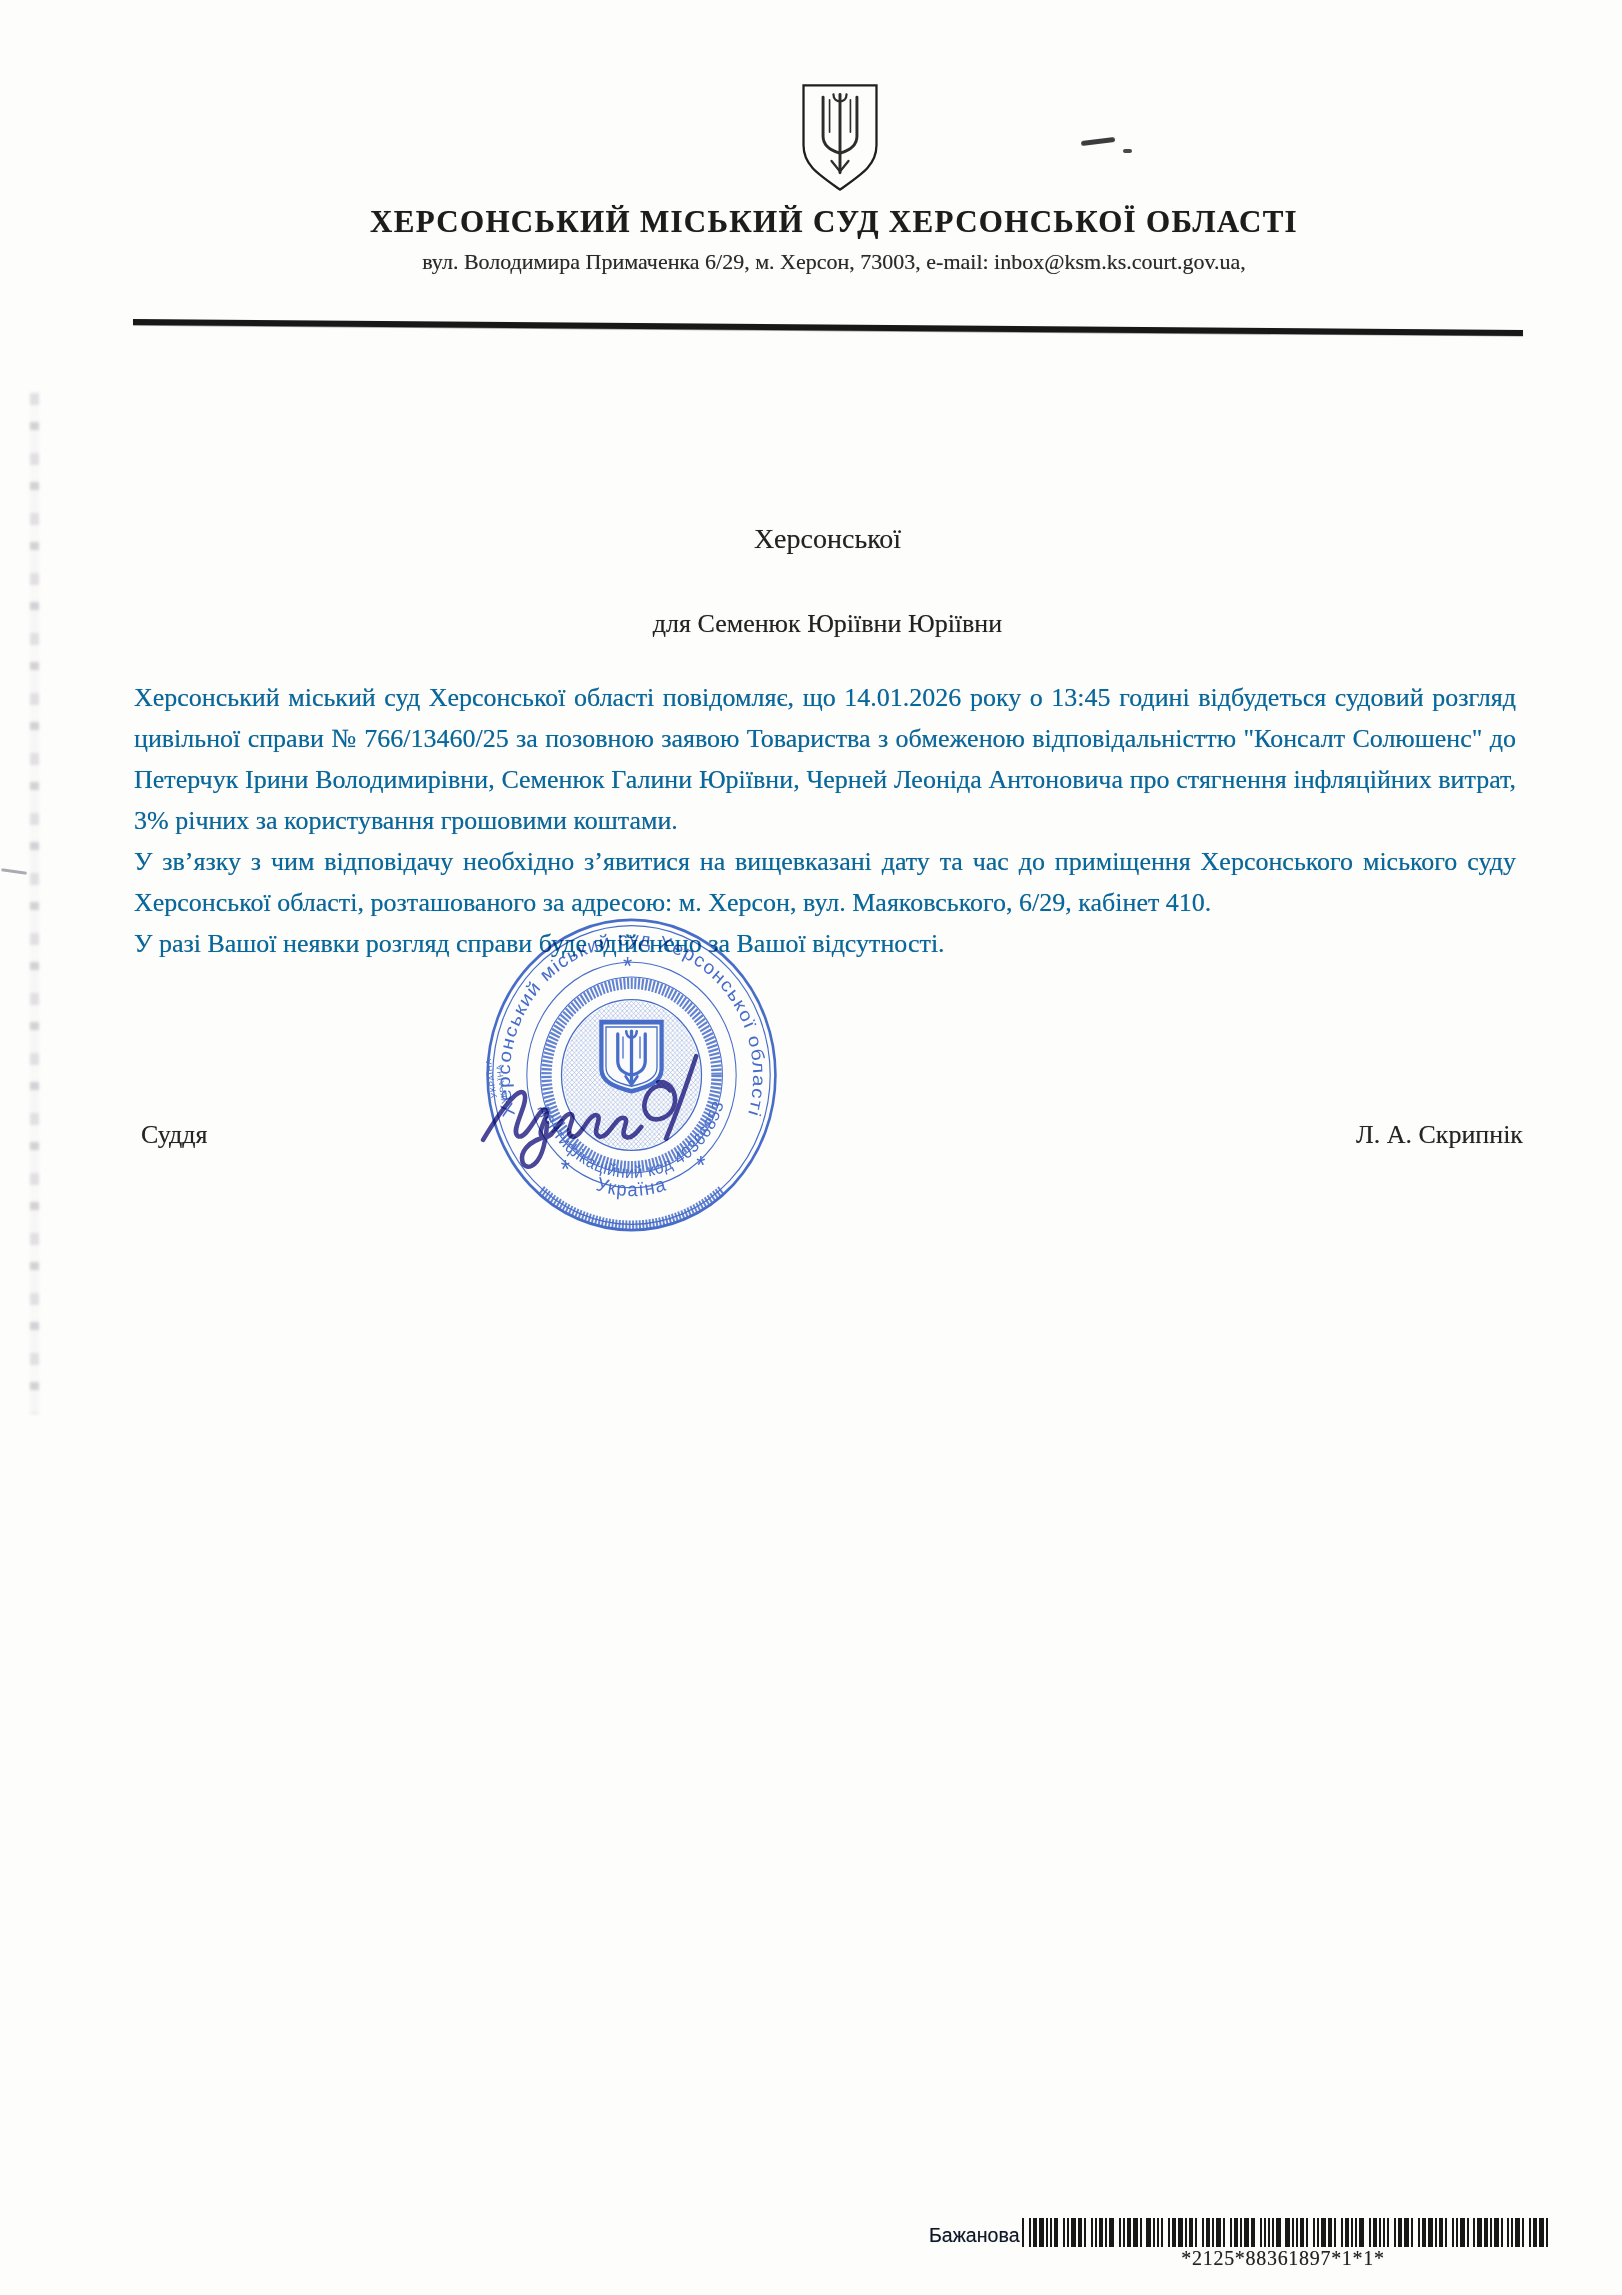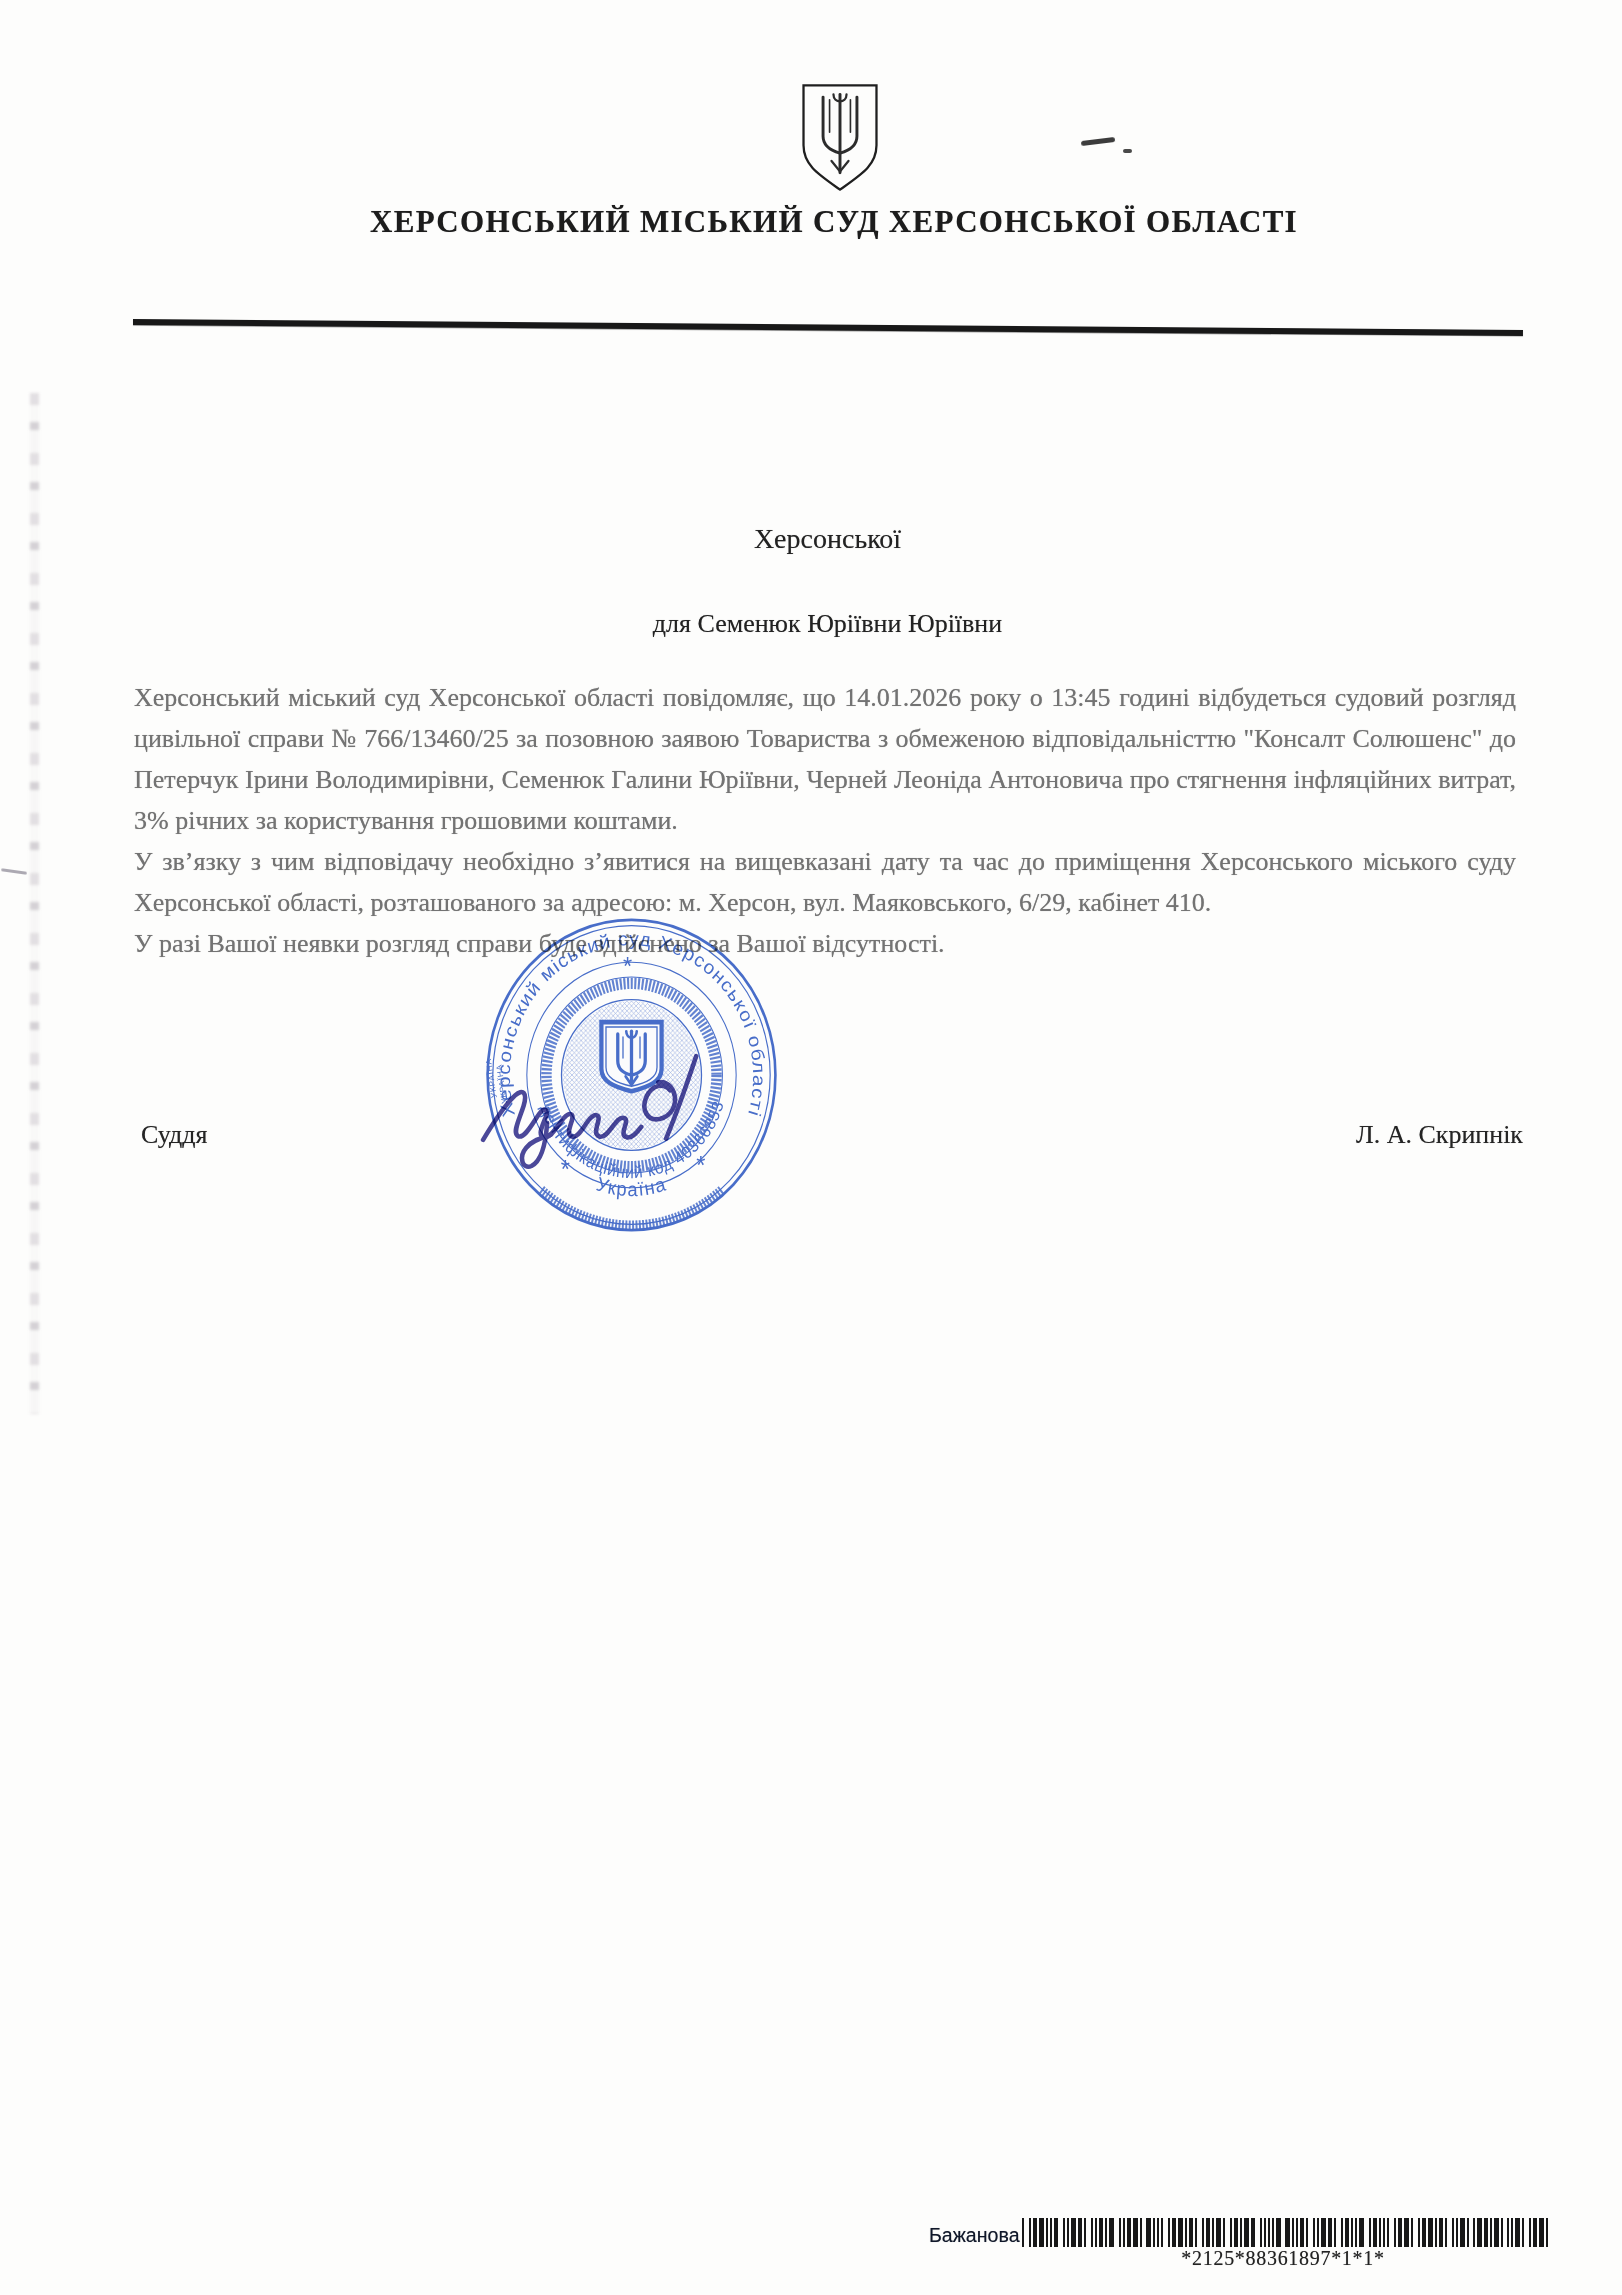--- a/index.html
+++ b/index.html
@@ -26,21 +26,21 @@
   }
 
   
   .ref-block{ position:absolute; left:141px; top:361px; font-size:25px; line-height:39px; color:#262626; }
 
   
   .doc-title{ position:absolute; left:134px; top:523px; width:1387px; text-align:center; font-size:28px; color:#222; }
   .addressee{ position:absolute; left:134px; top:609px; width:1387px; text-align:center; font-size:26px; color:#222; }
 
   
-  .body-text{ position:absolute; left:134px; top:677px; width:1382px; font-size:26px; line-height:41px; text-align:justify; color:#737373; }
+  .body-text{ position:absolute; left:134px; top:677px; width:1382px; font-size:26px; line-height:41px; text-align:justify; color:#0369a1; }
   .body-text p{ margin:0; }
 
   
   .judge-row{ position:absolute; left:141px; top:1120px; width:1382px; display:flex; justify-content:space-between; font-size:26px; color:#242424; }
 
   
   .stamp-svg{
     position:absolute; left:483px; top:915px; width:297px; height:320px;
     mix-blend-mode:multiply; opacity:.93; filter:blur(0.3px);
   }
@@ -90,20 +90,21 @@
         <path d="M50,28 V78" stroke-width="2.5"></path>
         <path d="M82,28 V78" stroke-width="2.5"></path>
         <path d="M66,110 V140" stroke-width="4.5"></path>
         <path d="M53,122 L66,138 L79,122" stroke-width="3.5"></path>
       </g>
     </g>
   </svg>
 
   <div class="header-block">
     <div class="court-name soft">ХЕРСОНСЬКИЙ МІСЬКИЙ СУД ХЕРСОНСЬКОЇ ОБЛАСТІ</div>
+    <div class="addr-line soft">вул. Володимира Примаченка  6/29, м. Херсон, 73003, e-mail: inbox@ksm.ks.court.gov.ua,</div>
   </div>
   <div class="head-rule"></div>
 
 
   <div class="doc-title soft">Херсонської</div>
   <div class="addressee soft">для Семенюк Юріївни Юріївни</div>
 
   <div class="body-text">
     <p class="soft">Херсонський міський суд Херсонської області повідомляє, що 14.01.2026 року о 13:45 годині відбудеться судовий розгляд цивільної справи № 766/13460/25 за позовною заявою Товариства з обмеженою відповідальністтю "Консалт Солюшенс" до Петерчук Ірини Володимирівни, Семенюк Галини Юріївни, Черней Леоніда Антоновича про стягнення інфляційних витрат, 3% річних за користування грошовими коштами.</p>
     <p class="soft">У зв’язку з чим відповідачу необхідно з’явитися на вищевказані дату та час до приміщення Херсонського міського суду Херсонської області, розташованого за адресою: м. Херсон, вул. Маяковського, 6/29, кабінет 410.</p>

